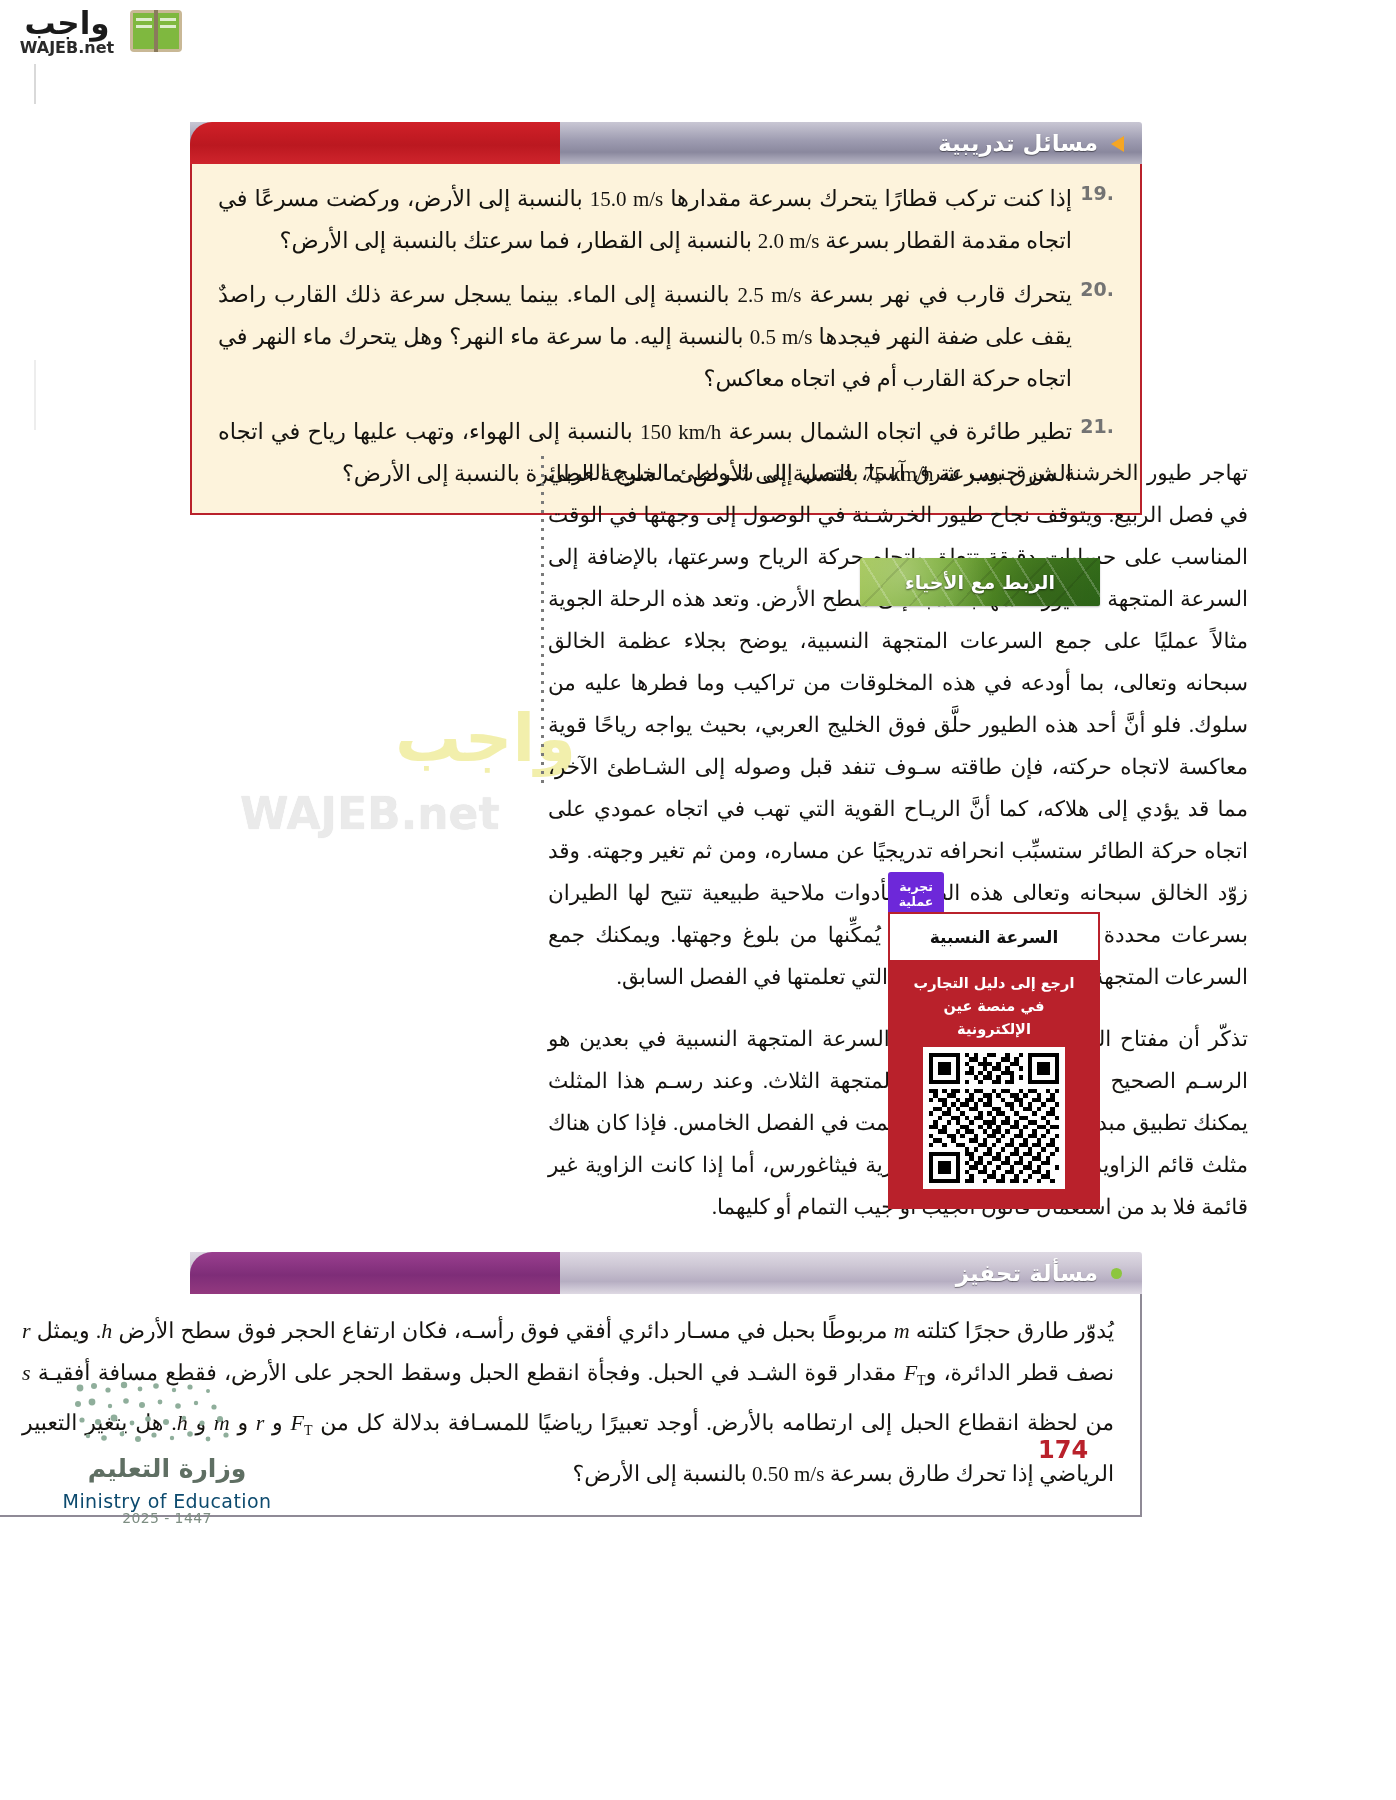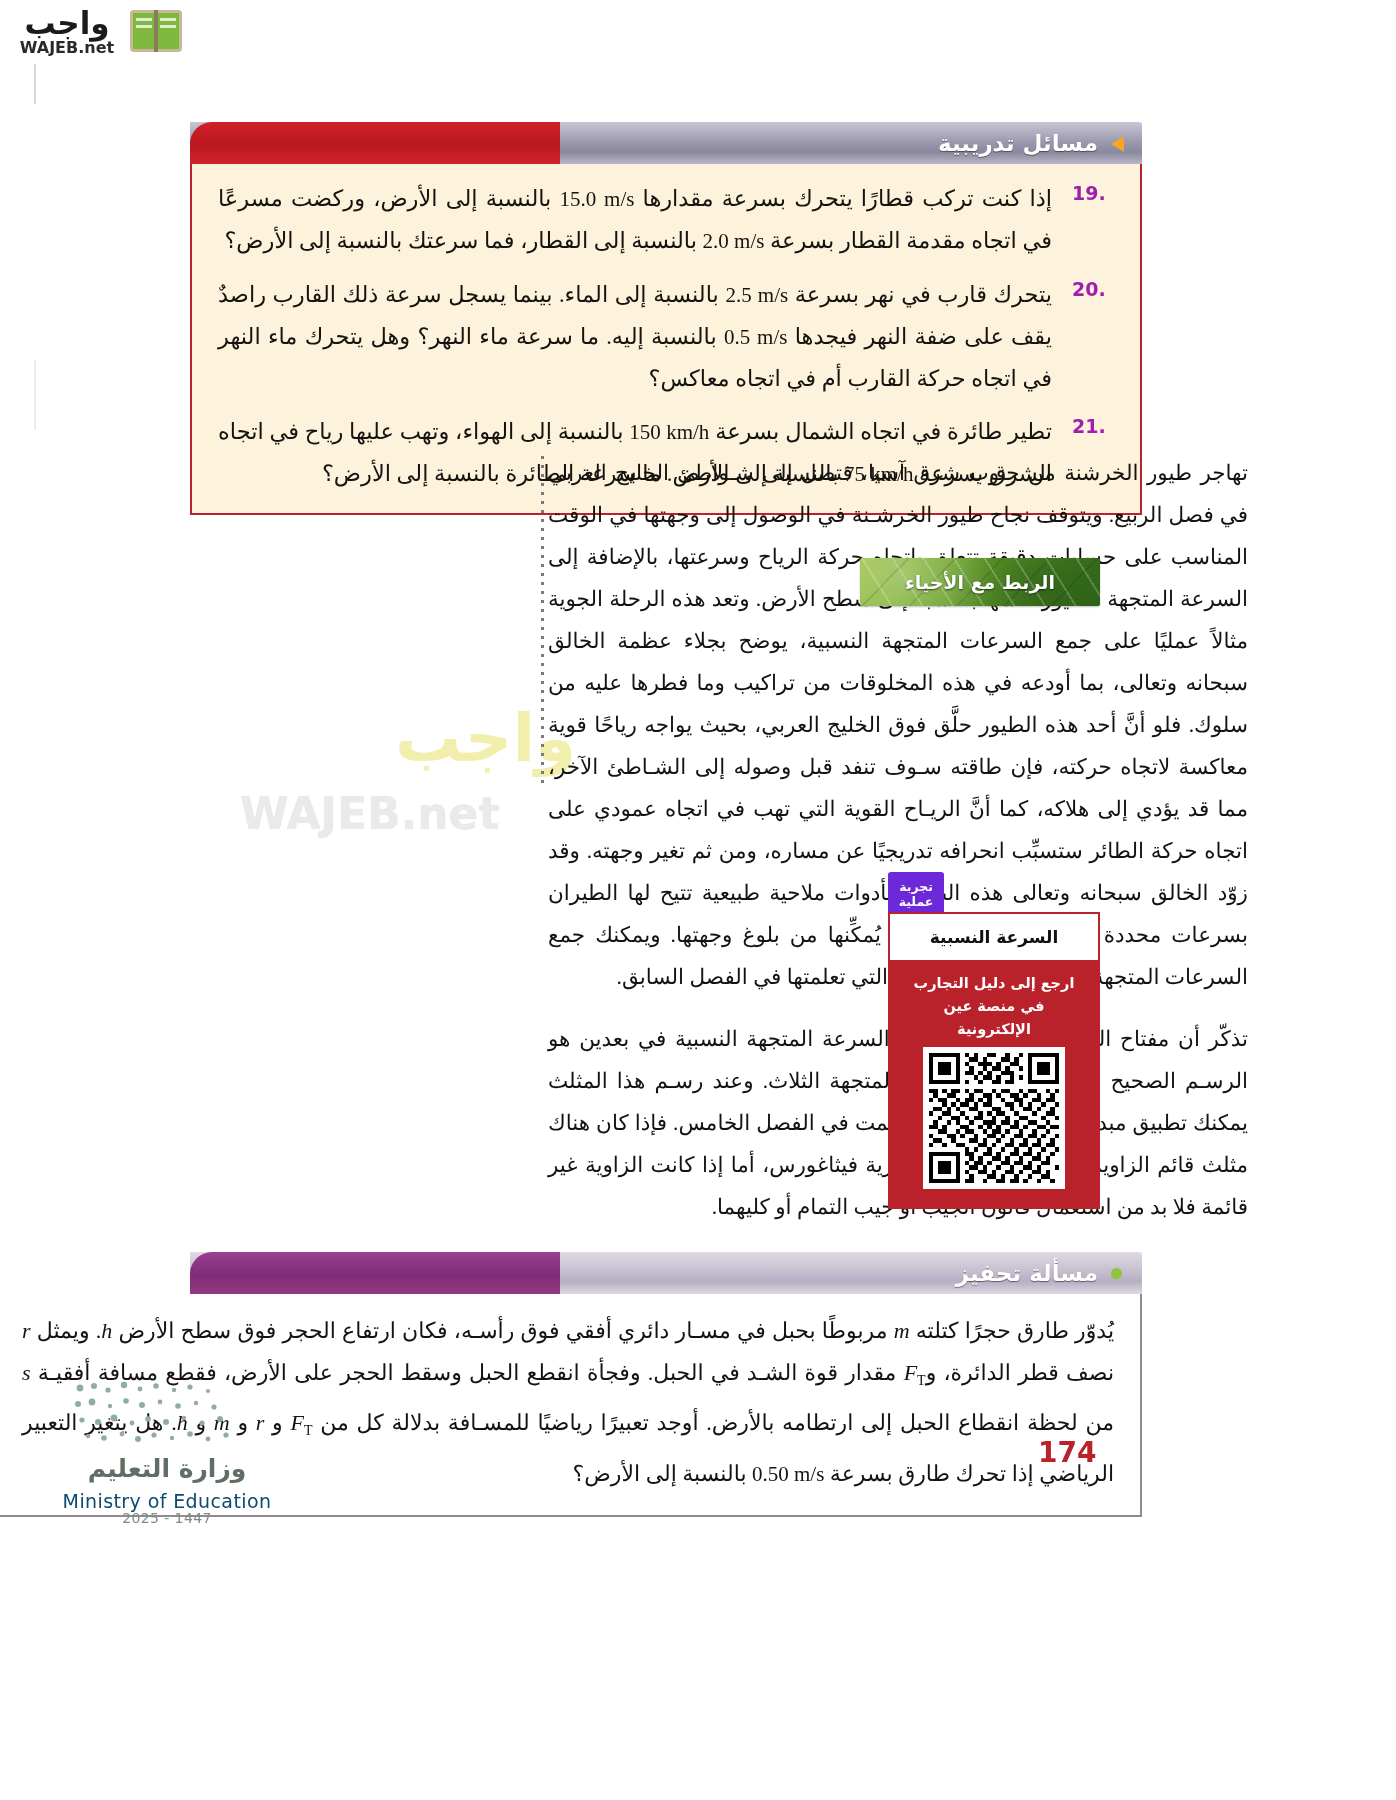--- a/index.html
+++ b/index.html
@@ -65,22 +65,22 @@
     border-top:8px solid transparent;border-bottom:8px solid transparent;
     border-right:13px solid #f5a623;
   }
   .prac-body{
     width:952px;background:#fdf3dc;border:2px solid #b9212b;border-top:none;
     box-sizing:border-box;padding:14px 26px 18px 26px;
   }
   .qrow{display:flex;direction:rtl;margin-bottom:12px;}
   .qnum{
     flex:0 0 42px;font-family:"DejaVu Sans","Liberation Sans",sans-serif;
-    font-size:19px;font-weight:bold;color:#a21caf;text-align:left;
-    padding-top:4px;direction:ltr;margin-left:20px;
+    font-size:19px;font-weight:bold;color:#737373;text-align:right;
+    padding-top:4px;direction:ltr;
   }
   .qtxt{
     flex:1 1 auto;font-size:22.5px;line-height:41px;text-align:justify;
     direction:rtl;color:#15130f;
   }
   .u{font-family:"Liberation Serif",serif;font-size:21px;direction:ltr;
      unicode-bidi:embed;white-space:nowrap;}
 
   
   .bodytext{
@@ -188,21 +188,21 @@
     font-size:19px;color:#0c4a6e;text-align:center;direction:ltr;letter-spacing:.4px;
   }
   .moe-yr{
     position:absolute;left:0;top:132px;width:210px;
     font-family:"DejaVu Sans","Liberation Sans",sans-serif;
     font-size:14px;color:#7d8d82;text-align:center;direction:ltr;letter-spacing:.4px;
   }
   .pageno{
     position:absolute;left:1038px;top:1436px;
     font-family:"DejaVu Sans","Liberation Sans",sans-serif;
-    font-size:28px;font-weight:bold;color:#b9212b;direction:ltr;
+    font-size:24px;font-weight:bold;color:#b9212b;direction:ltr;
   }
 </style>
 </head>
 <body>
 
 <div class="topbar">
   <div class="wajeb-logo">
     <div class="wajeb-word">واجب</div>
     <div class="wajeb-net">WAJEB.net</div>
   </div>

